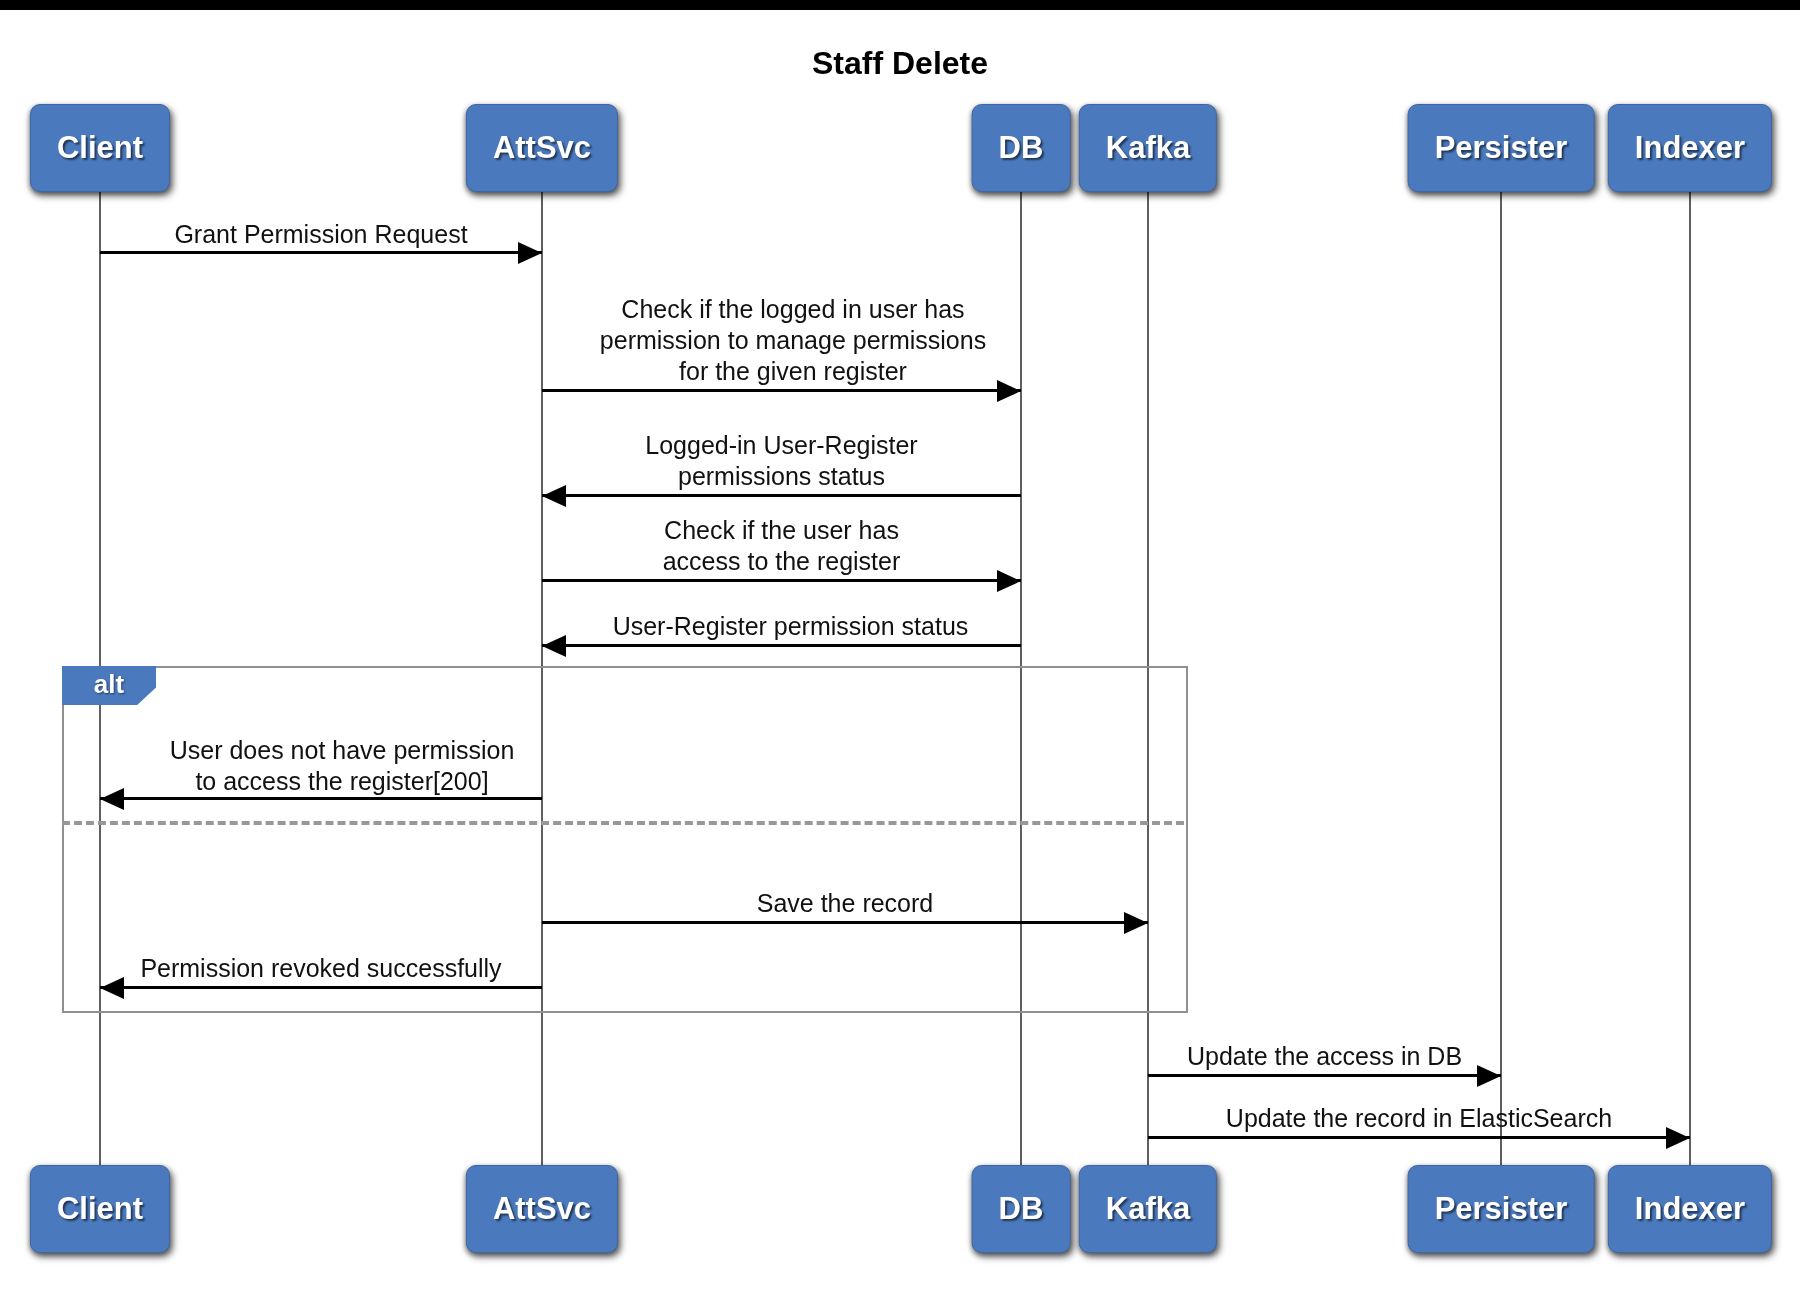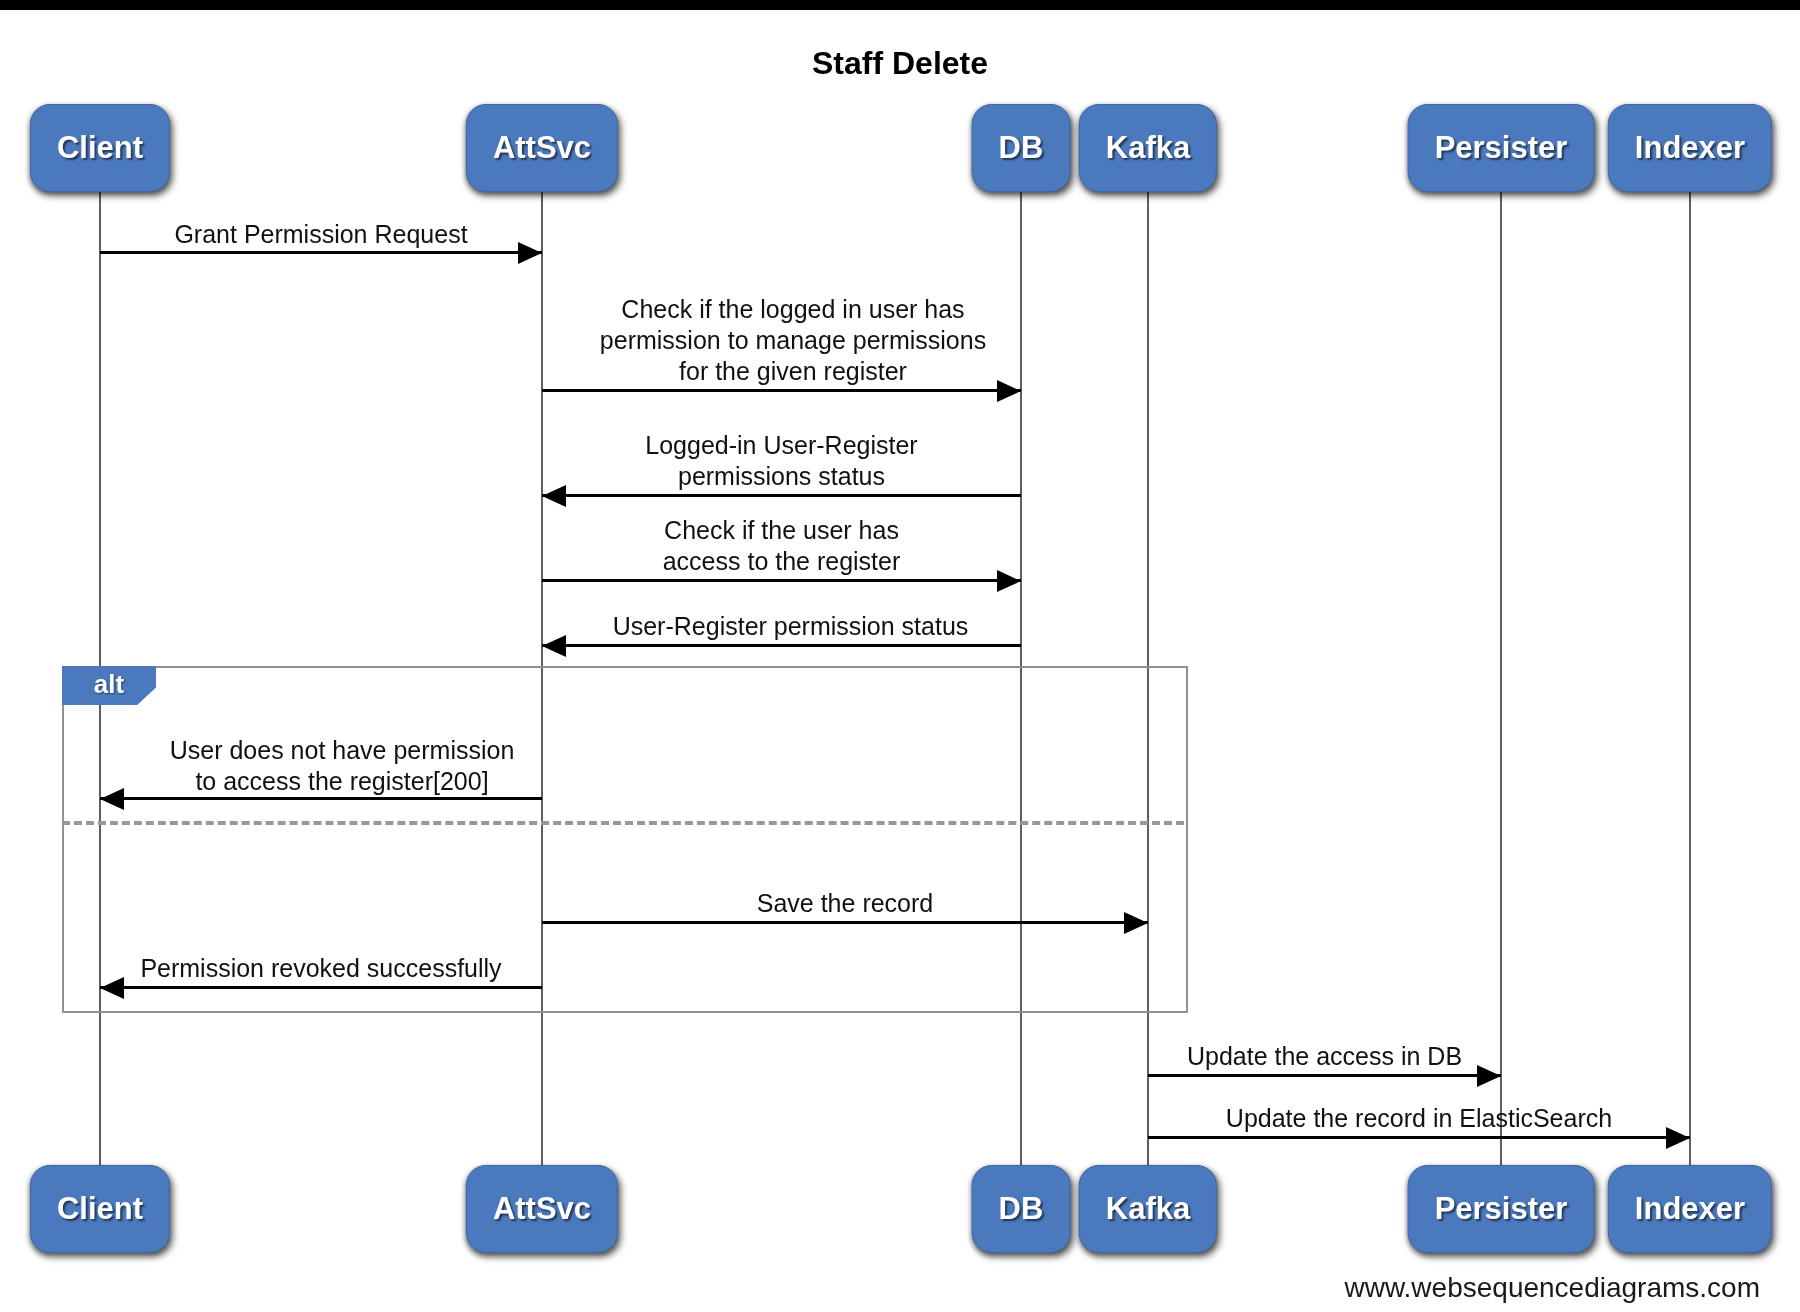--- a/index.html
+++ b/index.html
@@ -20,21 +20,21 @@
   .lifeline{
     position:absolute;width:2px;background:#5f5f5f;top:188px;height:979px;
   }
   .actor{
     position:absolute;
     transform:translateX(-50%);
     background:#4b79bd;
     color:#ffffff;
     font-size:31px;font-weight:bold;
     padding:25px 26px;
-    border-radius:20px;
+    border-radius:10px;
     border:1px solid #3d66a6;
     box-shadow:3px 4px 7px rgba(0,0,0,0.55), 0 2px 5px rgba(0,0,0,0.35);
     text-shadow:2px 2px 2px rgba(0,0,0,0.55);
     white-space:nowrap;
   }
   .actor.toprow{top:104px;}
   .actor.bottomrow{top:1165px;}
   .msg-label{
     position:absolute;
     text-align:center;
@@ -175,15 +175,14 @@
     <div class="head-right" style="left:1666px;top:1127px"></div>
   </div>
 
   <div class="actor bottomrow" style="left:100px">Client</div>
   <div class="actor bottomrow" style="left:542px">AttSvc</div>
   <div class="actor bottomrow" style="left:1021px">DB</div>
   <div class="actor bottomrow" style="left:1148px">Kafka</div>
   <div class="actor bottomrow" style="left:1501px">Persister</div>
   <div class="actor bottomrow" style="left:1690px">Indexer</div>
 
-  <div class="footer">www.websequencediagrams.com</div>
 
 </div>
 
 </body></html>

